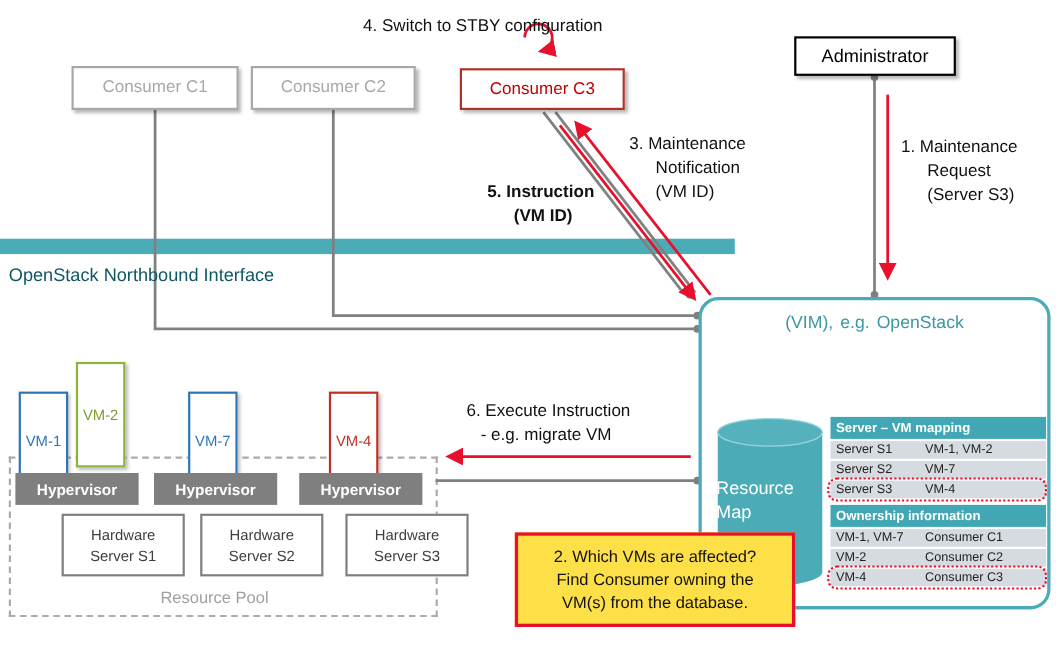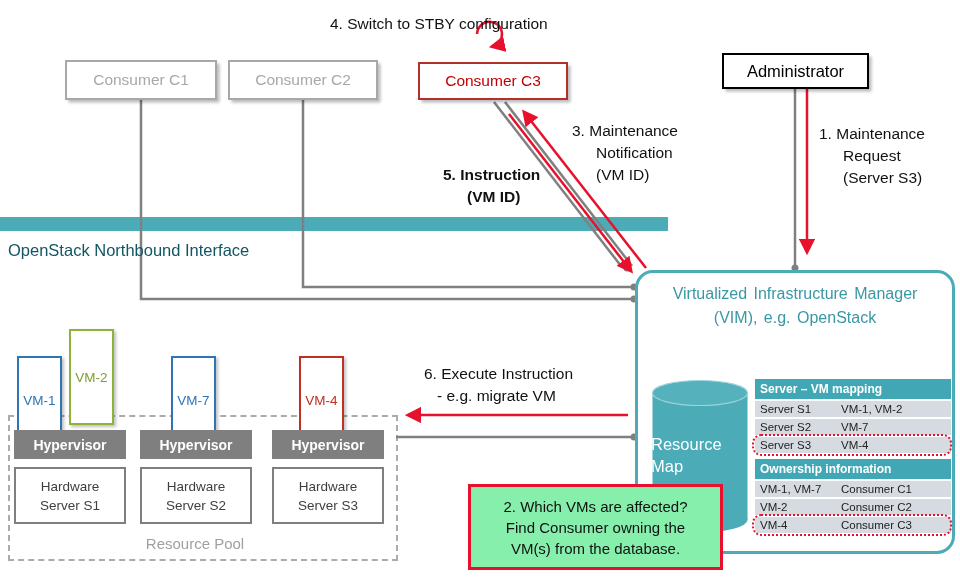--- a/index.html
+++ b/index.html
@@ -9,28 +9,28 @@
   .nb-label { position:absolute; left:8px; top:214px; font-size:16.5px; color:#115663; z-index:4;margin-top:27px; }
 
   svg.connectors { position:absolute; left:0; top:0; z-index:1; pointer-events:none; }
   .gline { stroke:#808080; stroke-width:2.5; fill:none; }
   .rline { stroke:#E8112D; stroke-width:2.5; fill:none; }
   .dot  { fill:#7F7F7F; }
 
   .box { position:absolute; background:#fff; display:flex; align-items:center; justify-content:center; box-sizing:border-box; z-index:3; }
   .consumer { border:2px solid #A8A8A8; color:#A8A8A8; font-size:15.5px; box-shadow:2.5px 2.5px 3px rgba(0,0,0,.28); }
   .consumer.c3 { border-color:#B23028; color:#C00000; }
-  .admin { border:2.5px solid #000; color:#000; font-size:16.5px; box-shadow:2.5px 2.5px 3px rgba(0,0,0,.28);margin-top:20px; }
+  .admin { border:2.5px solid #000; color:#000; font-size:16.5px; box-shadow:2.5px 2.5px 3px rgba(0,0,0,.28); }
 
   .step { position:absolute; font-size:15.5px; color:#111; line-height:22px; z-index:4; white-space:nowrap; }
   .step .ind { padding-left:24px; }
   .step .ind-sm { padding-left:13px; }
 
   .step2-box { position:absolute; left:468px; top:484px; width:255px; height:86px; border:3px solid #E8112D;
-               background:#86efac; z-index:6; text-align:center; font-size:15px; line-height:21px; padding-top:9px;
+               background:#fde047; z-index:6; text-align:center; font-size:15px; line-height:21px; padding-top:9px;
                box-sizing:border-box; color:#111; }
 
   .vim { position:absolute; left:635px; top:270px; width:320px; height:284px; border:3px solid #4BACB8;
          border-radius:18px; background:#fff; z-index:3; box-sizing:border-box; }
   .vim-title { position:absolute; top:9px; left:0; width:100%; text-align:center; color:#3A97A4;
                font-size:16px; line-height:24px; word-spacing:2px; }
   .cyl { position:absolute; left:13px; top:106px; width:98px; height:156px; }
   .cyl-label { position:absolute; left:13px; top:160px; width:98px; color:#fff;
                font-size:16.5px; line-height:22px; }
 
@@ -53,21 +53,21 @@
            display:flex; align-items:center; justify-content:center; font-size:13.5px;
            box-shadow:2px 2px 3px rgba(0,0,0,.25); box-sizing:border-box; }
   .vm-blue  { border-color:#2E75B6; color:#2E75B6; }
   .vm-green { border-color:#8CB33A; color:#7C9E2F; top:329px; height:96px; }
   .vm-red   { border-color:#BF3022; color:#BF3022; }
 
   .hyp { position:absolute; top:430px; width:112px; height:29px; background:#7F7F7F; color:#fff; font-size:14px;
          font-weight:bold; display:flex; align-items:center; justify-content:center; z-index:2; }
   .hw  { position:absolute; top:467px; width:112px; height:57px; background:#fff; border:2px solid #7F7F7F;
          color:#3F3F3F; font-size:13.5px; text-align:center; display:flex; flex-direction:column;
-         align-items:center; justify-content:center; line-height:19px; z-index:2; box-sizing:border-box; }
+         align-items:center; justify-content:center; line-height:19px; z-index:2; box-sizing:border-box;margin-left:42px; }
 </style>
 </head>
 <body>
 
 <div id="canvas">
 
   <div class="nb-bar"></div>
   <div class="nb-label">OpenStack Northbound Interface</div>
 
   <svg class="connectors" width="960" height="586" viewBox="0 0 960 586">
@@ -127,21 +127,20 @@
     <div>5. Instruction</div>
     <div class="ind">(VM ID)</div>
   </div>
   <div class="step" style="left:424px; top:363px;">
     <div>6. Execute Instruction</div>
     <div class="ind-sm">- e.g. migrate VM</div>
   </div>
 
   <div class="vim">
     <div class="vim-title">
-      <div>Virtualized Infrastructure Manager</div>
       <div>(VIM), e.g. OpenStack</div>
     </div>
 
     <svg class="cyl" width="98" height="156" viewBox="0 0 98 156">
       <ellipse cx="49" cy="141" rx="47.5" ry="12.5" fill="#4BACB8"></ellipse>
       <rect x="1.5" y="14" width="95" height="127" fill="#4BACB8"></rect>
       <ellipse cx="49" cy="14" rx="47.5" ry="12.5" fill="#55B1BC" stroke="#9AD4DB" stroke-width="1.2"></ellipse>
     </svg>
     <div class="cyl-label">
       <div>Resource</div>

